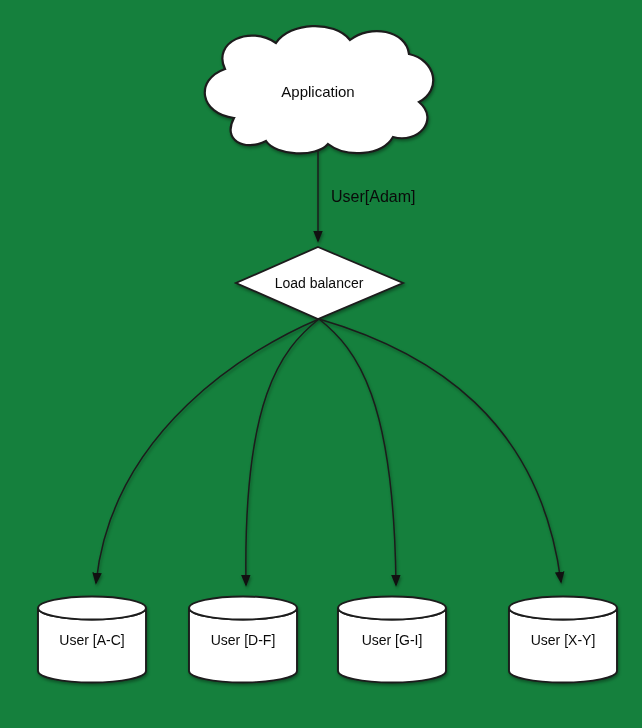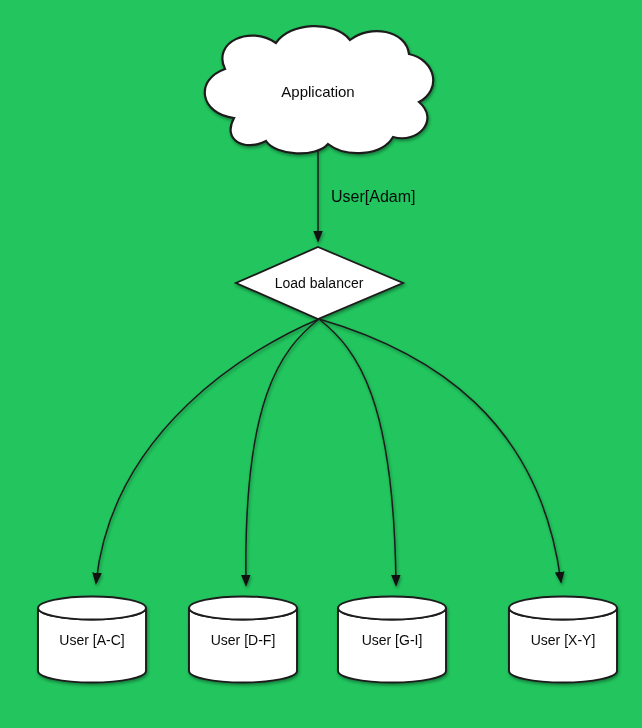--- a/index.html
+++ b/index.html
@@ -4,21 +4,21 @@
 <style>
   html, body {
     margin: 0;
     padding: 0;
     background: #ffffff;
   }
   .canvas {
     position: relative;
     width: 642px;
     height: 728px;
-    background: #22c55e;
+    background: #15803d;
     overflow: hidden;
     font-family: "Liberation Sans", sans-serif;
   }
   svg { display: block; }
   .shapes {
     filter: drop-shadow(1px 2.5px 1.5px rgba(0,0,0,0.35));
   }
   .shape {
     fill: #ffffff;
     stroke: #1c1c1c;

